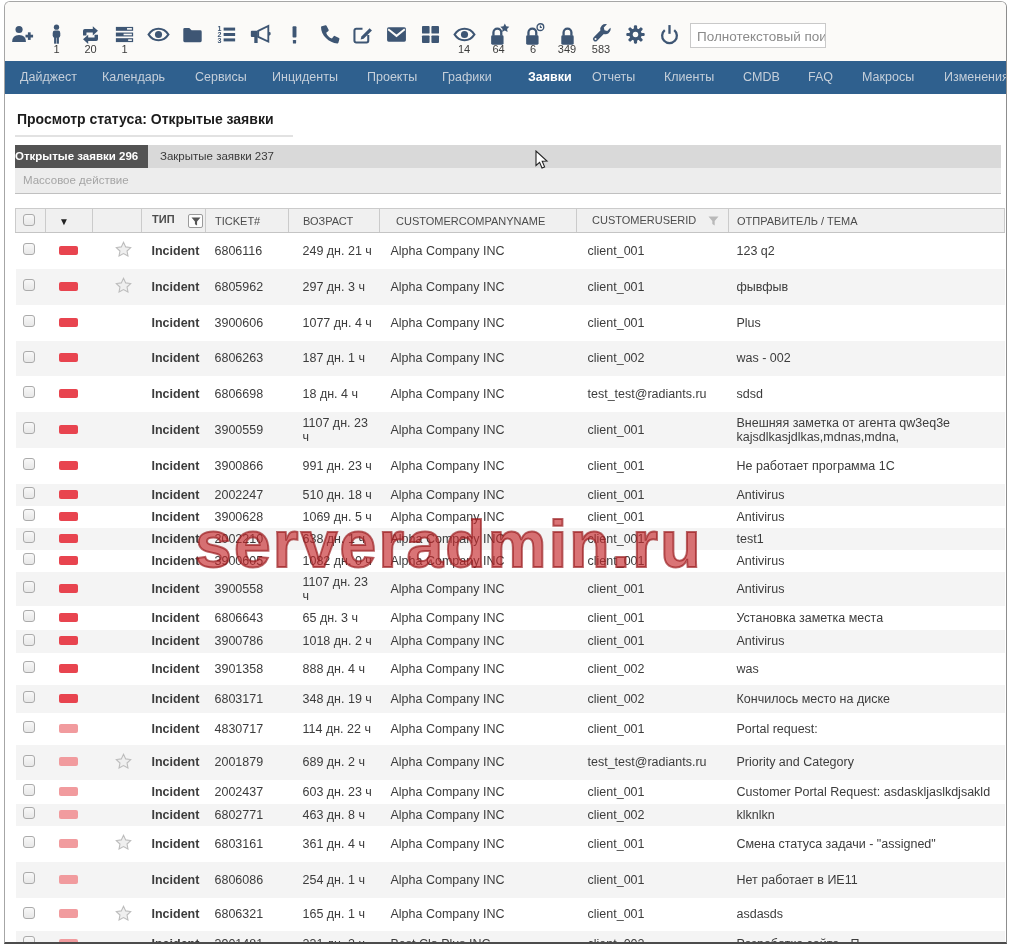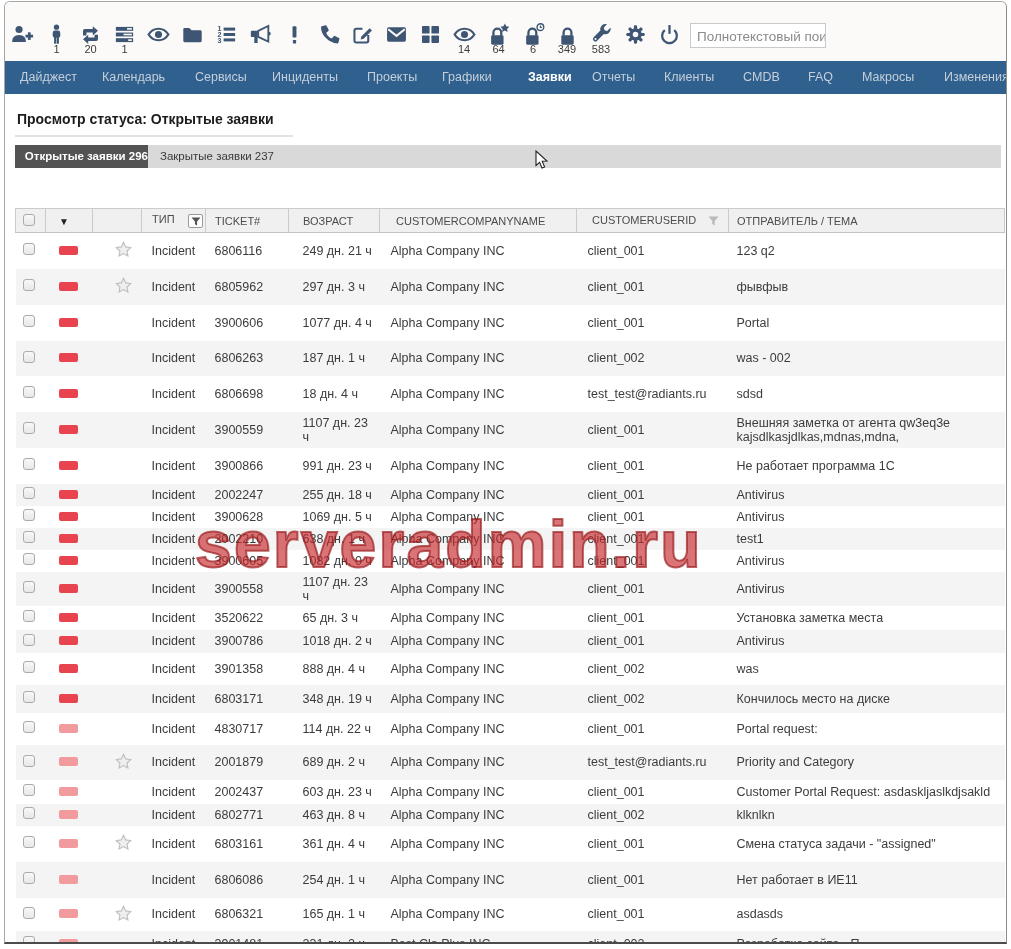--- a/index.html
+++ b/index.html
@@ -5,21 +5,21 @@
 body { width:1011px; height:949px; background:#fff; font-family:"Liberation Sans",sans-serif; position:relative; overflow:hidden; }
 #win { position:absolute; left:4px; top:1px; width:1003px; height:943px; border:1px solid #a6a6a6;
   border-bottom:2px solid #4c4c4c; border-right:1px solid #8d8d8d; border-radius:6px 6px 0 0; background:#fff; overflow:hidden; }
 th { font-size:11px; color:#4c4c4c; font-weight:normal; text-align:left;
   border:1px solid #cbcbcb; border-bottom:1px solid #c4c4c4; }
 td { overflow:hidden; }
 .h0,.c0 { padding-left:7px; }
 .h1,.c1 { padding-left:13px; }
 .h2 { }
 .c2 { padding-left:22px; }
-.h3,.c3 { padding-left:10px; }
+.h3,.c3 { padding-left:10px;font-weight:bold; }
 .h4,.c4 { padding-left:9px; }
 .h5,.c5 { padding-left:14px; }
 .h6 { padding-left:16px; }
 .c6 { padding-left:11px; }
 .h7 { padding-left:15px; }
 .c7 { padding-left:11px; }
 .h8,.c8 { padding-left:8px; }
 .c5 { padding-right:4px; }
 </style></head>
 <body>
@@ -155,23 +155,25 @@
       <span style="position:absolute;left:523px;top:0;line-height:33px;color:#fff;font-weight:bold">Заявки</span>
       <span style="position:absolute;left:587px;top:0;line-height:33px;color:#c5cfda">Отчеты</span>
       <span style="position:absolute;left:659px;top:0;line-height:33px;color:#c5cfda">Клиенты</span>
       <span style="position:absolute;left:738px;top:0;line-height:33px;color:#c5cfda">CMDB</span>
       <span style="position:absolute;left:803px;top:0;line-height:33px;color:#c5cfda">FAQ</span>
       <span style="position:absolute;left:857px;top:0;line-height:33px;color:#c5cfda">Макросы</span>
       <span style="position:absolute;left:939px;top:0;line-height:33px;color:#c5cfda">Изменения</span>
     </div>
   <div style="position:absolute;left:10px;top:133px;width:278px;height:2px;background:#e2e2e2"></div>
   <div style="position:absolute;left:10px;top:143px;width:986px;height:23px;background:#d9d9d9;font-size:11.5px">
-    <div style="position:absolute;left:0;top:0;width:133px;height:23px;background:#535353;color:#fff;font-weight:bold;text-align:right;line-height:23px">Открытые заявки 296</div>
+    <div style="position:absolute;left:0;top:0;width:133px;height:23px;background:#535353;color:#fff;font-weight:bold;text-align:left;line-height:23px">Открытые заявки 296</div>
     <div style="position:absolute;left:145px;top:0;line-height:23px;color:#3a3a3a">Закрытые заявки 237</div>
   </div>
+  <div style="position:absolute;left:10px;top:166px;width:986px;height:26px;background:#ededed;border-bottom:1px solid #c0c0c0;
+    font-size:11.5px;color:#a5a5a5;line-height:25px;padding-left:8px">Массовое действие</div>
 
 <table style="position:absolute;left:10px;top:206px;width:989px;border-collapse:collapse;table-layout:fixed;
  font-size:12.5px;color:#3c3c3c">
  <colgroup>
         <col style="width:30px">
         <col style="width:47px">
         <col style="width:49px">
         <col style="width:64px">
         <col style="width:83px">
         <col style="width:91px">
@@ -225,21 +227,21 @@
         </tr>
         <tr style="height:36px;background:#fff">
           <td class="c0"><span style="display:inline-block;width:12px;height:12px;border:1px solid #ababab;border-radius:3px;background:linear-gradient(#f8f8f8,#e8e8e8)"></span></td>
           <td class="c1"><span style="display:inline-block;width:19px;height:9px;border-radius:2px;background:#e8444f"></span></td>
           <td class="c2"></td>
           <td class="c3">Incident</td>
           <td class="c4">3900606</td>
           <td class="c5">1077 дн. 4 ч</td>
           <td class="c6">Alpha Company INC</td>
           <td class="c7">client_001</td>
-          <td class="c8">Portal</td>
+          <td class="c8">Plus</td>
         </tr>
         <tr style="height:35px;background:#f4f4f4">
           <td class="c0"><span style="display:inline-block;width:12px;height:12px;border:1px solid #ababab;border-radius:3px;background:linear-gradient(#f8f8f8,#e8e8e8)"></span></td>
           <td class="c1"><span style="display:inline-block;width:19px;height:9px;border-radius:2px;background:#e8444f"></span></td>
           <td class="c2"></td>
           <td class="c3">Incident</td>
           <td class="c4">6806263</td>
           <td class="c5">187 дн. 1 ч</td>
           <td class="c6">Alpha Company INC</td>
           <td class="c7">client_002</td>
@@ -277,21 +279,21 @@
           <td class="c6">Alpha Company INC</td>
           <td class="c7">client_001</td>
           <td class="c8">Не работает программа 1С</td>
         </tr>
         <tr style="height:22px;background:#f4f4f4">
           <td class="c0"><span style="display:inline-block;width:12px;height:12px;border:1px solid #ababab;border-radius:3px;background:linear-gradient(#f8f8f8,#e8e8e8)"></span></td>
           <td class="c1"><span style="display:inline-block;width:19px;height:9px;border-radius:2px;background:#e8444f"></span></td>
           <td class="c2"></td>
           <td class="c3">Incident</td>
           <td class="c4">2002247</td>
-          <td class="c5">255 дн. 18 ч</td>
+          <td class="c5">510 дн. 18 ч</td>
           <td class="c6">Alpha Company INC</td>
           <td class="c7">client_001</td>
           <td class="c8">Antivirus</td>
         </tr>
         <tr style="height:22px;background:#fff">
           <td class="c0"><span style="display:inline-block;width:12px;height:12px;border:1px solid #ababab;border-radius:3px;background:linear-gradient(#f8f8f8,#e8e8e8)"></span></td>
           <td class="c1"><span style="display:inline-block;width:19px;height:9px;border-radius:2px;background:#e8444f"></span></td>
           <td class="c2"></td>
           <td class="c3">Incident</td>
           <td class="c4">3900628</td>
@@ -331,21 +333,21 @@
           <td class="c5">1107 дн. 23 ч</td>
           <td class="c6">Alpha Company INC</td>
           <td class="c7">client_001</td>
           <td class="c8">Antivirus</td>
         </tr>
         <tr style="height:24px;background:#fff">
           <td class="c0"><span style="display:inline-block;width:12px;height:12px;border:1px solid #ababab;border-radius:3px;background:linear-gradient(#f8f8f8,#e8e8e8)"></span></td>
           <td class="c1"><span style="display:inline-block;width:19px;height:9px;border-radius:2px;background:#e8444f"></span></td>
           <td class="c2"></td>
           <td class="c3">Incident</td>
-          <td class="c4">3520622</td>
+          <td class="c4">6806643</td>
           <td class="c5">65 дн. 3 ч</td>
           <td class="c6">Alpha Company INC</td>
           <td class="c7">client_001</td>
           <td class="c8">Установка заметка места</td>
         </tr>
         <tr style="height:23px;background:#f4f4f4">
           <td class="c0"><span style="display:inline-block;width:12px;height:12px;border:1px solid #ababab;border-radius:3px;background:linear-gradient(#f8f8f8,#e8e8e8)"></span></td>
           <td class="c1"><span style="display:inline-block;width:19px;height:9px;border-radius:2px;background:#e8444f"></span></td>
           <td class="c2"></td>
           <td class="c3">Incident</td>

